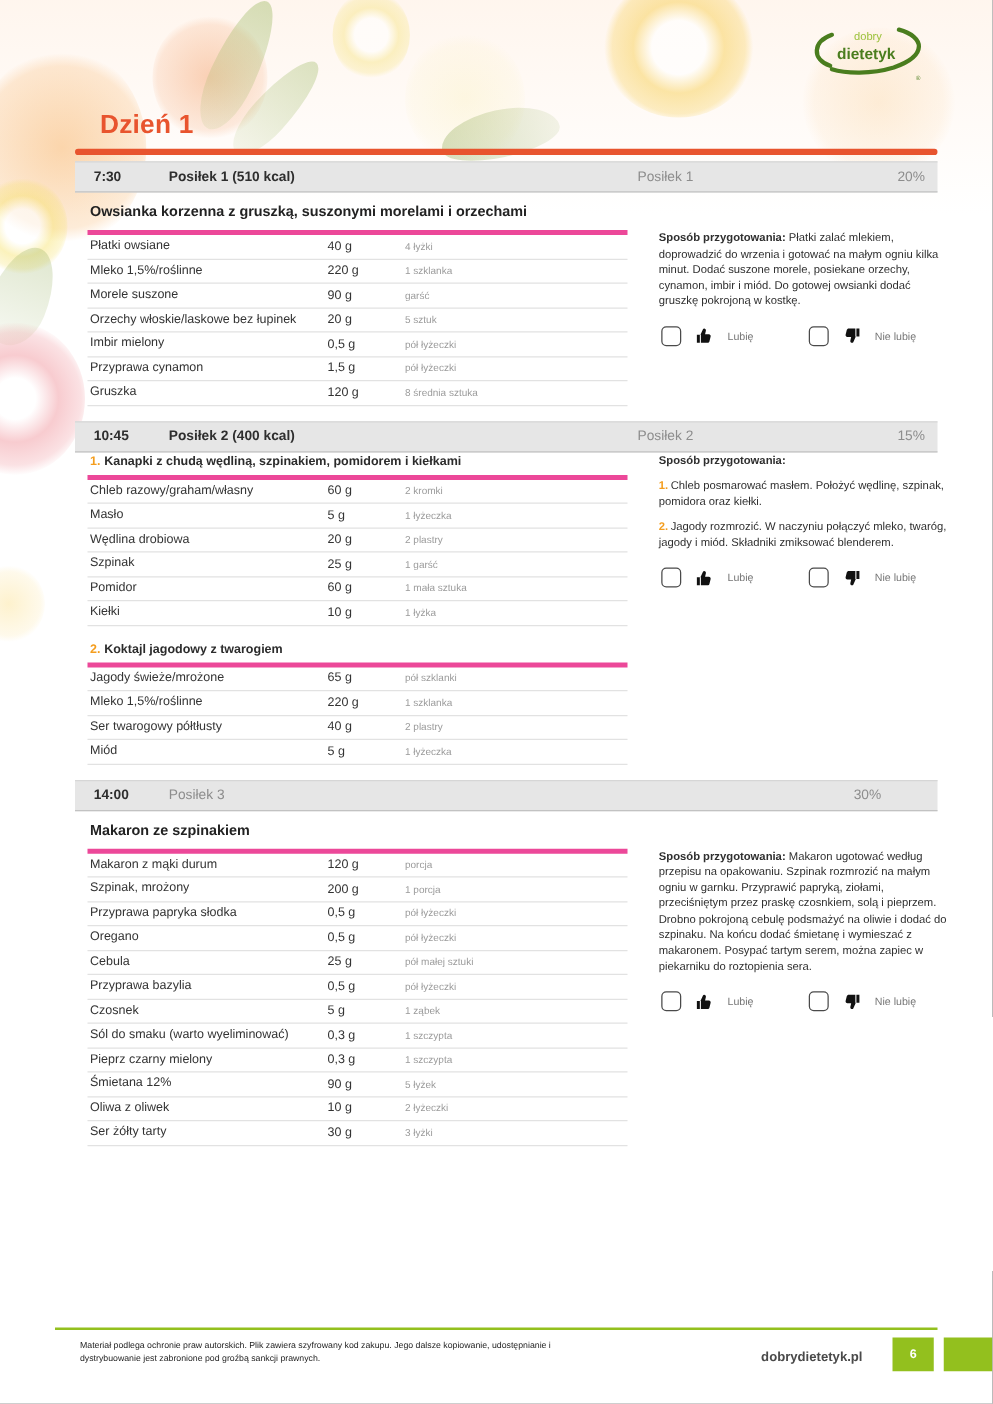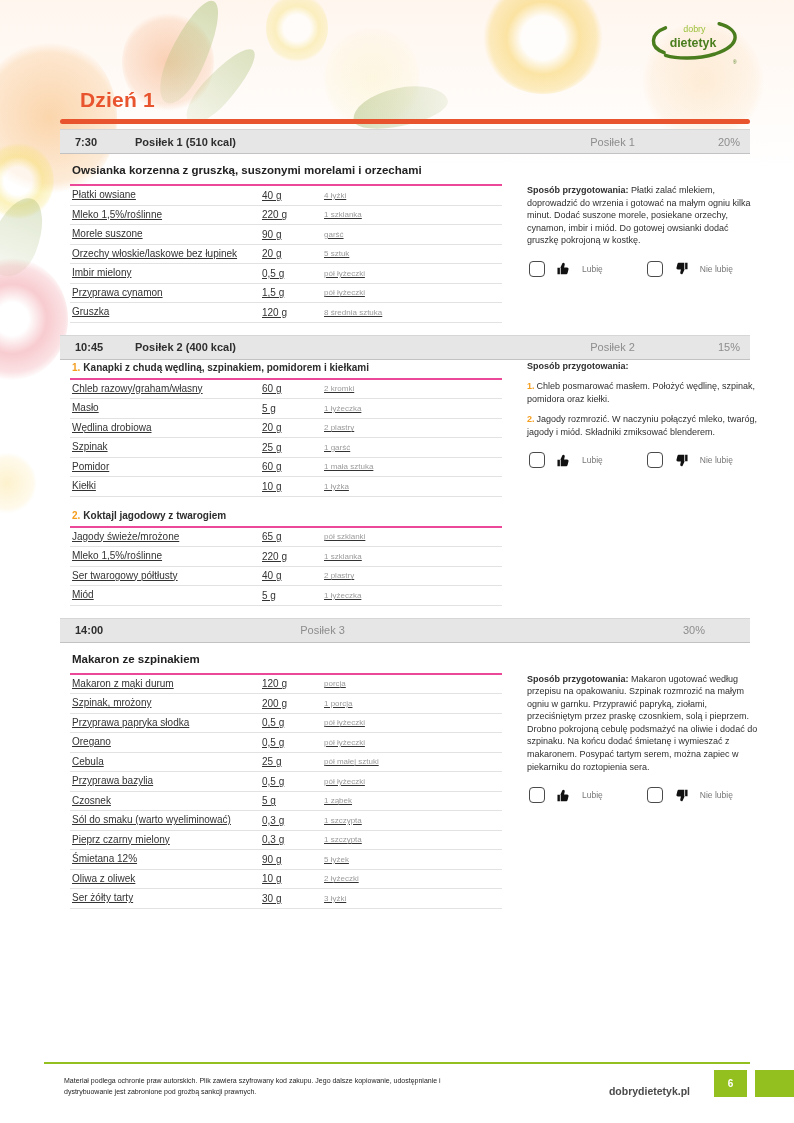--- a/index.html
+++ b/index.html
@@ -29,31 +29,31 @@
   .accent-bar{height:5px;border-radius:3px;background:var(--accent);margin-bottom:5px;}
   
   .meal{margin-bottom:12px;}
   .meal-bar{
     display:grid;grid-template-columns:75px 375px 205px 1fr;align-items:center;
     height:25px;background:#e6e6e6;border-top:1px solid #d6d6d6;border-bottom:1px solid #c2c2c2;
     font-size:11px;
   }
   .meal-time{font-weight:bold;color:#2e2e2e;padding-left:15px;}
   .meal-title{font-weight:bold;color:#2e2e2e;}
-  .meal-label{color:var(--bar-gray-text);text-align:center;}
+  .meal-label{color:var(--bar-gray-text);}
   .meal-percent{color:var(--bar-gray-text);text-align:right;padding-right:10px;}
   .recipe-title{font-size:11.5px;font-weight:bold;color:#222;margin:10px 0 8px 12px;}
   
   .meal-body{display:flex;align-items:flex-start;gap:25px;padding-left:10px;}
   .meal-left{width:432px;flex:none;}
   .meal-right{width:233px;flex:none;}
   .group-heading{font-size:10px;font-weight:bold;color:#2c2c2c;margin:2px 0 5px 2px;}
   .group-heading .group-number{color:var(--number-orange);margin-right:3px;}
   .ing-group + .ing-group{margin-top:13px;}
-  .ing-table{width:100%;border-top:2px solid #ec4899;text-decoration:underline;}
+  .ing-table{width:100%;border-top:4px solid #ec4899;}
   .ing-row{
     display:grid;grid-template-columns:192px 58px 1fr;align-items:center;
     border-bottom:1px solid #e2e2e2;min-height:19.5px;padding:2px 0;
   }
   .ing-name{font-size:10px;color:#333;padding-left:2px;line-height:1.25;}
   .ing-amount{font-size:10px;color:#333;}
   .ing-measure{font-size:8px;color:#9b9b9b;padding-left:4px;}
   
   .prep p{font-size:9px;line-height:1.4;color:#2f2f2f;margin-bottom:8px;}
   .prep-lead{font-weight:bold;}
@@ -66,21 +66,21 @@
   .like-label{font-size:8.5px;color:#767676;}
   
   .logo{position:absolute;z-index:3;left:638px;top:12px;width:110px;height:62px;}
   .logo-swoosh{stroke:var(--logo-green);fill:none;stroke-linecap:round;}
   .logo-top{fill:var(--logo-light-green);font-size:13px;font-family:"Liberation Sans",sans-serif;}
   .logo-main{fill:var(--logo-green);font-size:18px;font-weight:bold;font-family:"Liberation Sans",sans-serif;}
   .logo-reg{fill:var(--logo-green);font-size:7px;}
   
   .footer{position:absolute;z-index:2;left:0;right:0;top:1062px;}
   .footer-divider{margin-left:44px;margin-right:44px;border-top:2px solid var(--footer-green);}
-  .footer-row{display:flex;align-items:flex-end;margin-top:4px;}
+  .footer-row{display:flex;align-items:center;margin-top:4px;}
   .copyright{margin-left:64px;width:390px;font-size:7px;line-height:1.5;color:#1d1d1d;}
   .footer-spacer{flex:1;}
   .site-name{font-size:10.5px;font-weight:bold;color:#4a4a4a;margin-top:7px;margin-right:24px;}
   .page-badge{width:33px;height:27px;background:var(--footer-green);color:#fff;
     display:flex;align-items:center;justify-content:center;font-size:10px;font-weight:bold;margin-top:2px;}
   .footer-tab{width:39px;height:27px;background:var(--footer-green);margin-top:2px;margin-left:8px;}
 </style>
 </head>
 <body>
 

